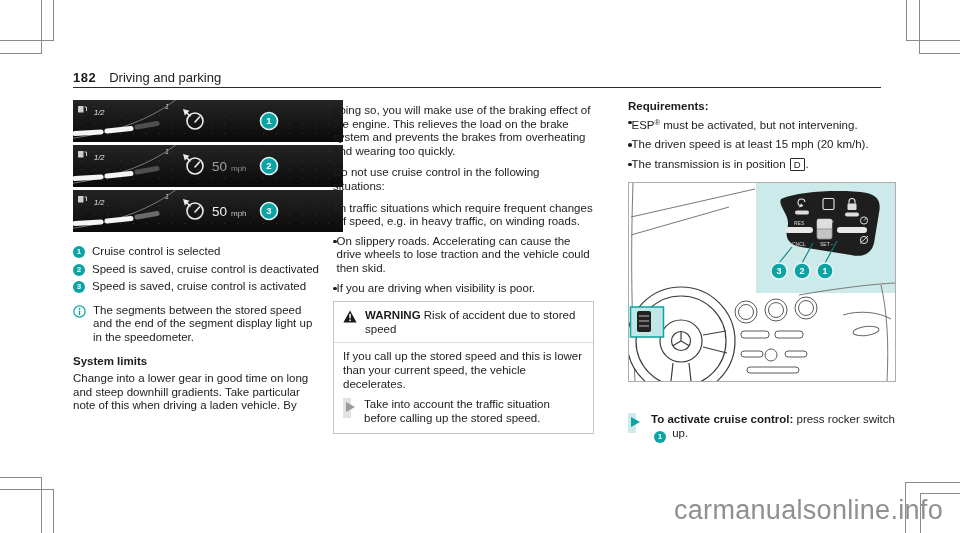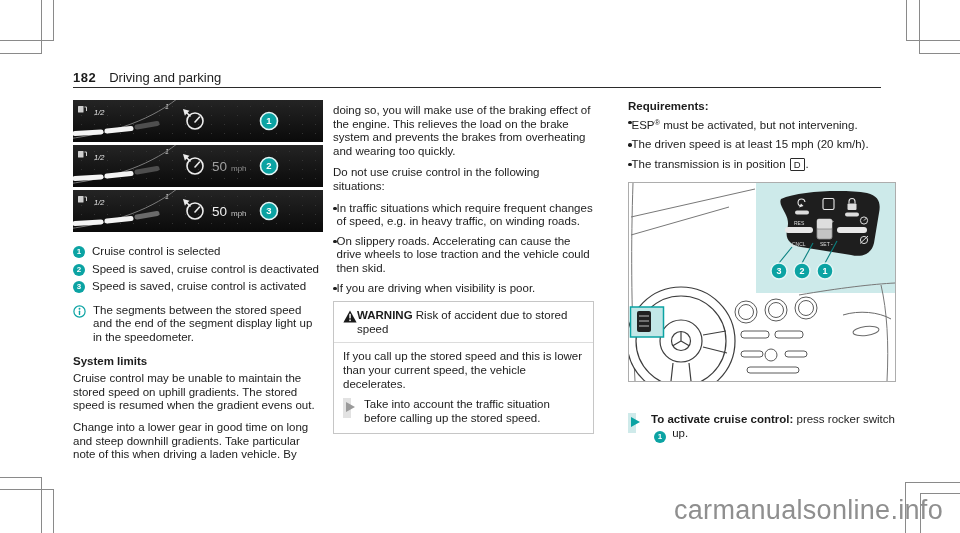--- a/index.html
+++ b/index.html
@@ -12,37 +12,37 @@
   .header-rule{position:absolute;left:73px;top:87px;width:808px;border-top:1px solid #2b2b2b;}
   
   .col{position:absolute;top:100px;font-size:11.5px;line-height:13.6px;}
   .col-left{left:73px;width:250px;}
   .col-mid{left:333px;width:261px;}
   .col-right{left:628px;width:268px;}
   .col p{margin:4px 0 8px;}
   .h2{font-weight:bold;margin:10px 0 2px;}
   
   .cluster{width:250px;height:132px;margin-bottom:13px;}
-  .panel{position:relative;width:250px;height:42px;margin-bottom:3px;overflow:hidden;
+  .panel{position:relative;width:270px;height:42px;margin-bottom:3px;overflow:hidden;
          background:radial-gradient(circle,#343434 0.6px,transparent 0.9px) 2px 2px/13px 9px,
                     linear-gradient(180deg,#242424,#0a0a0a);}
   .panel svg{position:absolute;left:0;top:0;}
   .panel text{font-family:"Liberation Sans",sans-serif;}
   
   .legend-item{display:flex;gap:7px;align-items:flex-start;margin-bottom:4px;}
   .disc{flex:0 0 auto;width:12px;height:12px;border-radius:50%;background:#0ba3a3;color:#fff;
         font-size:8px;font-weight:bold;text-align:center;line-height:12px;margin-top:1px;}
   .note{display:flex;gap:7px;align-items:flex-start;margin-top:10px;margin-bottom:2px;}
   .note svg{flex:0 0 auto;margin-top:1px;}
   
   .bullet{display:flex;align-items:flex-start;margin-bottom:6px;}
   .dot{flex:0 0 auto;width:3.5px;height:3.5px;border-radius:50%;background:#1c1c1c;margin-top:5px;}
   
   .warnbox{border:1px solid #c6c6c6;padding:7px 9px 8px;margin-top:4px;}
-  .warnhead{display:flex;align-items:flex-start;justify-content:center;}
+  .warnhead{display:flex;gap:8px;align-items:flex-start;justify-content:center;}
   .warnhead svg{flex:0 0 auto;margin-top:1px;}
   .warndivider{border-top:1px solid #dcdcdc;margin:6px -9px 7px;}
   .warnbox p{margin:0 0 7px;}
   
   .action{display:flex;gap:6px;align-items:flex-start;margin-top:2px;}
   .arrow-mark{position:relative;flex:0 0 15px;height:20px;}
   .arrow-mark .bar{position:absolute;left:0;top:0;width:8px;height:20px;}
   .arrow-mark .tri{position:absolute;left:3px;top:4px;width:0;height:0;
         border-top:5.5px solid transparent;border-bottom:5.5px solid transparent;}
   .action.gray .bar{background:#e2e2e2;}
@@ -186,21 +186,20 @@
     <div class="note">
       <svg width="13" height="13" viewBox="0 0 13 13">
         <circle cx="6.5" cy="6.5" r="5.6" stroke="#0ba3a3" stroke-width="1.2" fill="none"></circle>
         <circle cx="6.5" cy="3.8" r="0.95" fill="#0ba3a3"></circle>
         <rect x="5.8" y="5.5" width="1.4" height="4.6" rx="0.7" fill="#0ba3a3"></rect>
       </svg>
       <span>The segments between the stored speed and the end of the segment display light up in the speedometer.</span>
     </div>
 
     <div class="h2">System limits</div>
-    <p>Cruise control may be unable to maintain the stored speed on uphill gradients. The stored speed is resumed when the gradient evens out.</p>
     <p>Change into a lower gear in good time on long and steep downhill gradients. Take particular note of this when driving a laden vehicle. By</p>
   </div>
 
   <div class="col col-mid">
     <p>doing so, you will make use of the braking effect of the engine. This relieves the load on the brake system and prevents the brakes from overheating and wearing too quickly.</p>
     <p>Do not use cruise control in the following situations:</p>
 
     <div class="bullet">
       <span class="dot"></span>
       <span>In traffic situations which require frequent changes of speed, e.g. in heavy traffic, on winding roads.</span>

